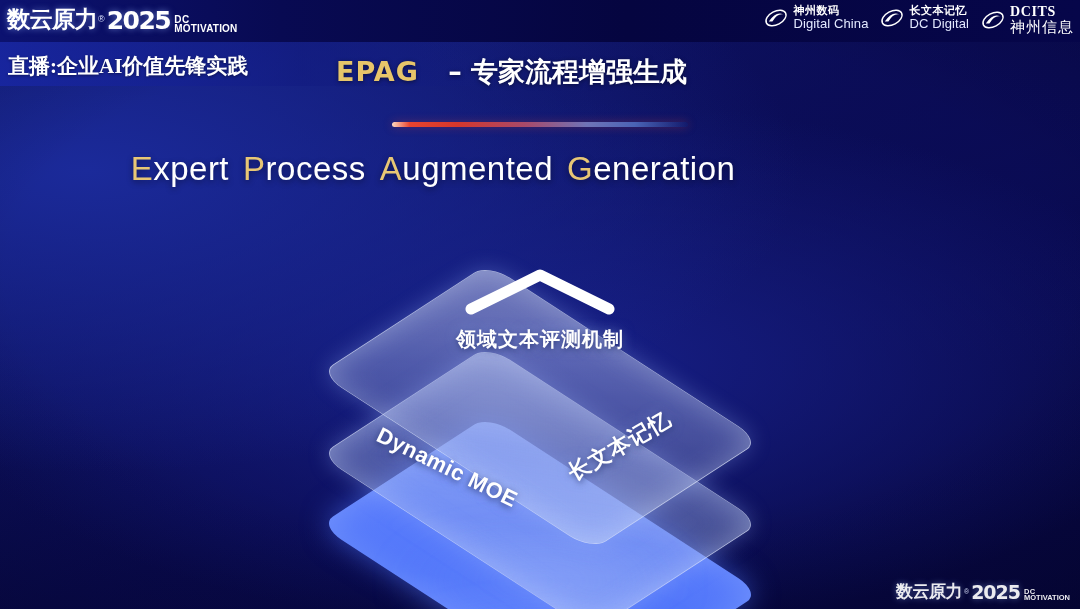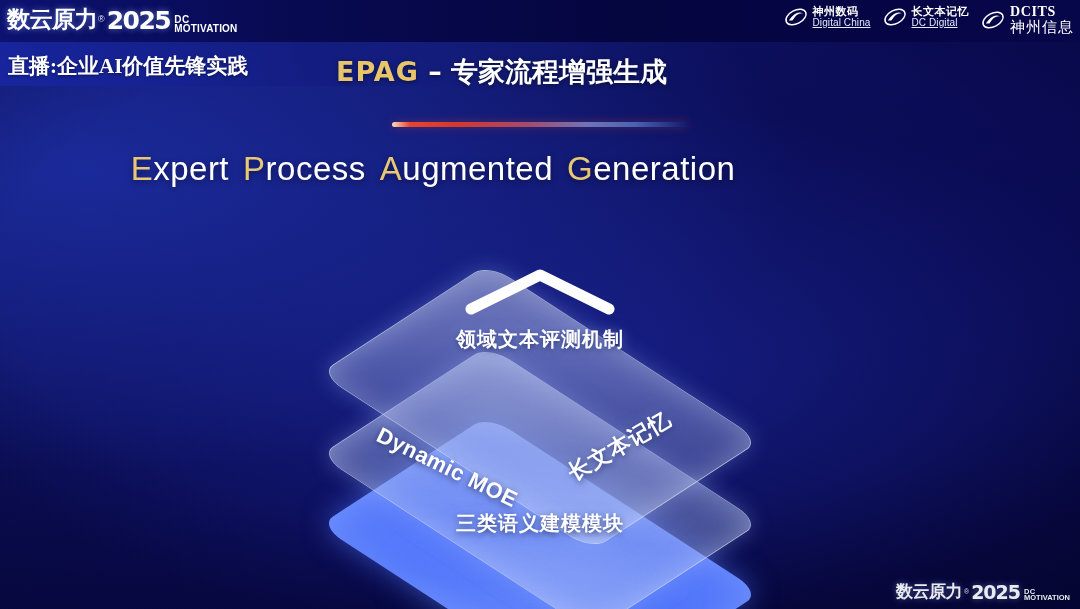--- a/index.html
+++ b/index.html
@@ -68,35 +68,35 @@
     text-shadow:0 1px 3px rgba(0,0,0,.45);
   }
 
   #main-title{
     position:absolute; left:336px; top:54px;
     font-size:27px; font-weight:bold; z-index:8; white-space:nowrap;
     font-family:"DejaVu Sans",sans-serif;
     text-shadow:0 1px 4px rgba(0,0,0,.5);
   }
   #main-title .epag{ color:#e7c56a; letter-spacing:1px; }
-  #main-title .cn{ color:#ffffff; }
+  #main-title .cn{ color:#ffffff;margin-left:20px; }
 
   
   #partner-logos{
     position:absolute; right:6px; top:5px; display:flex; gap:12px; z-index:9;
     align-items:flex-start;
   }
   .plogo{ display:flex; align-items:center; gap:5px; }
   .plogo .mark{
     width:24px; height:24px; position:relative; flex:none;
   }
   .plogo .mark svg{ display:block; }
   .plogo .txt{ display:flex; flex-direction:column; line-height:1.05; }
   .plogo .t1{ font-size:11px; font-weight:bold; color:#fff; letter-spacing:.5px; font-family:"DejaVu Sans",sans-serif;}
-  .plogo .t2{ font-size:10px; color:#e3e9ff; letter-spacing:.1px;text-decoration:underline; }
+  .plogo .t2{ font-size:13px; color:#e3e9ff; letter-spacing:.1px; }
   .plogo .t1big{ font-size:14px; font-weight:bold; color:#fff; letter-spacing:.6px; font-family:Liberation Serif, serif;}
   .plogo .t2cn{ font-size:15px; color:#ffffff; letter-spacing:1px; font-family:"DejaVu Sans",sans-serif;}
 
   
   #divider{
     position:absolute; left:392px; top:122px; width:296px; height:5px;
     border-radius:3px; z-index:7;
     background:linear-gradient(90deg,#ffd9c0 0%,#e8442e 6%,#d5372c 22%,#a84a6a 45%,#6f74b8 66%,#4a63b5 82%,rgba(40,60,140,.15) 100%);
     box-shadow:0 0 10px rgba(220,70,50,.35);
   }
@@ -273,21 +273,20 @@
     <div class="glow" id="glow-top"></div>
     <div class="layer" id="layer-top"></div>
 
     <svg id="chevron-icon" viewBox="0 0 158 52">
       <path d="M10 44 L79 10 L148 44" fill="none" stroke="#ffffff" stroke-width="11" stroke-linecap="round" stroke-linejoin="round"></path>
     </svg>
 
     <div class="layer-label" id="label-top">领域文本评测机制</div>
     <div class="layer-label" id="label-moe">Dynamic MOE</div>
     <div class="layer-label" id="label-mem">长文本记忆</div>
-    <div class="layer-label" id="label-bottom">三类语义建模模块</div>
   </div>
 
   <div id="watermark">
     <span class="wm-cn">数云原力</span>
     <span class="wm-reg">®</span>
     <span class="wm-year">2025</span>
     <span class="wm-dcm">
       <span class="wm-dc">DC</span>
       <span class="wm-mot">MOTIVATION</span>
     </span>

